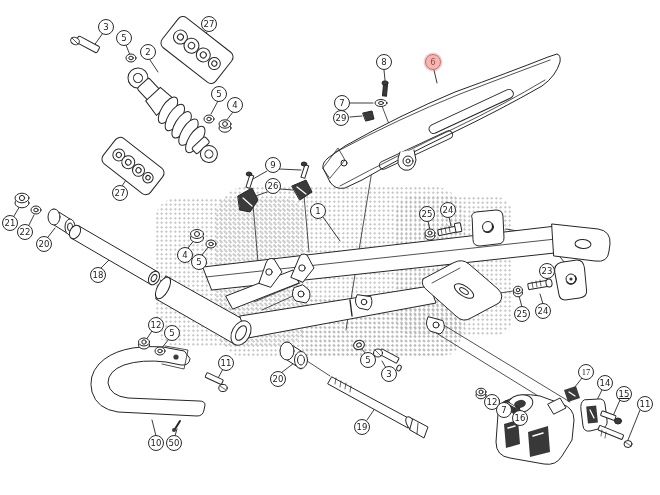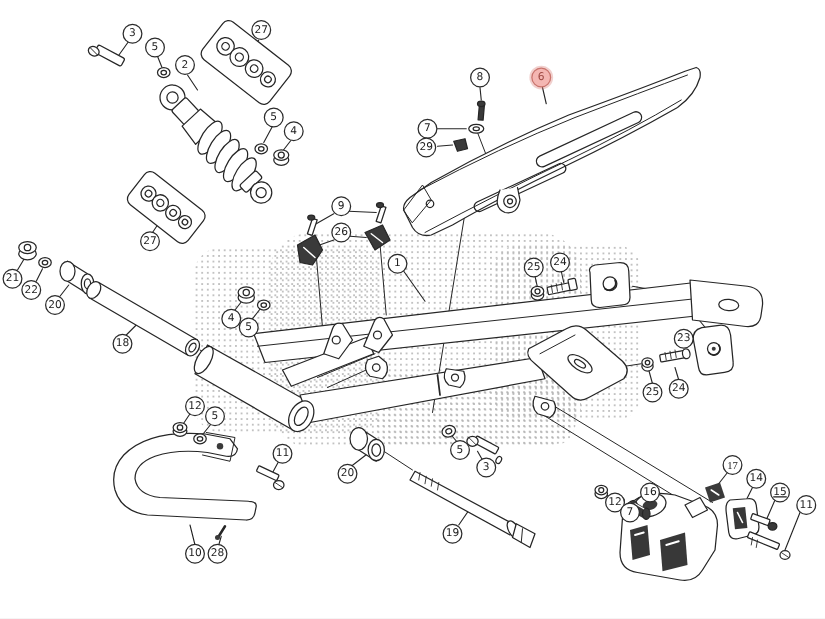--- a/index.html
+++ b/index.html
@@ -398,25 +398,25 @@
       <div class="callout" style="left: 419px; top: 206px;">25</div>
       <div class="callout" style="left: 440px; top: 202px;">24</div>
       <div class="callout" style="left: 539px; top: 231px; margin-top: 32px;">23</div>
       <div class="callout" style="left: 514px; top: 306px;">25</div>
       <div class="callout" style="left: 535px; top: 303px;">24</div>
       <div class="callout" style="left: 148px; top: 317px;">12</div>
       <div class="callout" style="left: 164px; top: 325px;">5</div>
       <div class="callout" style="left: 218px; top: 355px;">11</div>
       <div class="callout" style="left: 270px; top: 371px;">20</div>
       <div class="callout" style="left: 148px; top: 435px;">10</div>
-      <div class="callout" style="left: 166px; top: 435px;">28</div>
+      <div class="callout" style="left: 166px; top: 435px;">50</div>
       <div class="callout" style="left: 360px; top: 352px;">5</div>
       <div class="callout" style="left: 381px; top: 366px;">3</div>
       <div class="callout" style="left: 354px; top: 419px;">19</div>
       <div class="callout" style="left: 484px; top: 394px;">12</div>
       <div class="callout" style="left: 496px; top: 402px;">7</div>
-      <div class="callout" style="left: 512px; top: 386px;">16</div>
+      <div class="callout" style="left: 512px; top: 410px;">16</div>
       <div class="callout" style="left: 578px; top: 364px; font-family: Liberation Serif, serif;">17</div>
       <div class="callout" style="left: 597px; top: 375px;">14</div>
       <div class="callout" style="left: 616px; top: 386px; text-decoration: underline;">15</div>
       <div class="callout" style="left: 637px; top: 396px;">11</div>
     </div>
 </div>
 
 </body></html>

